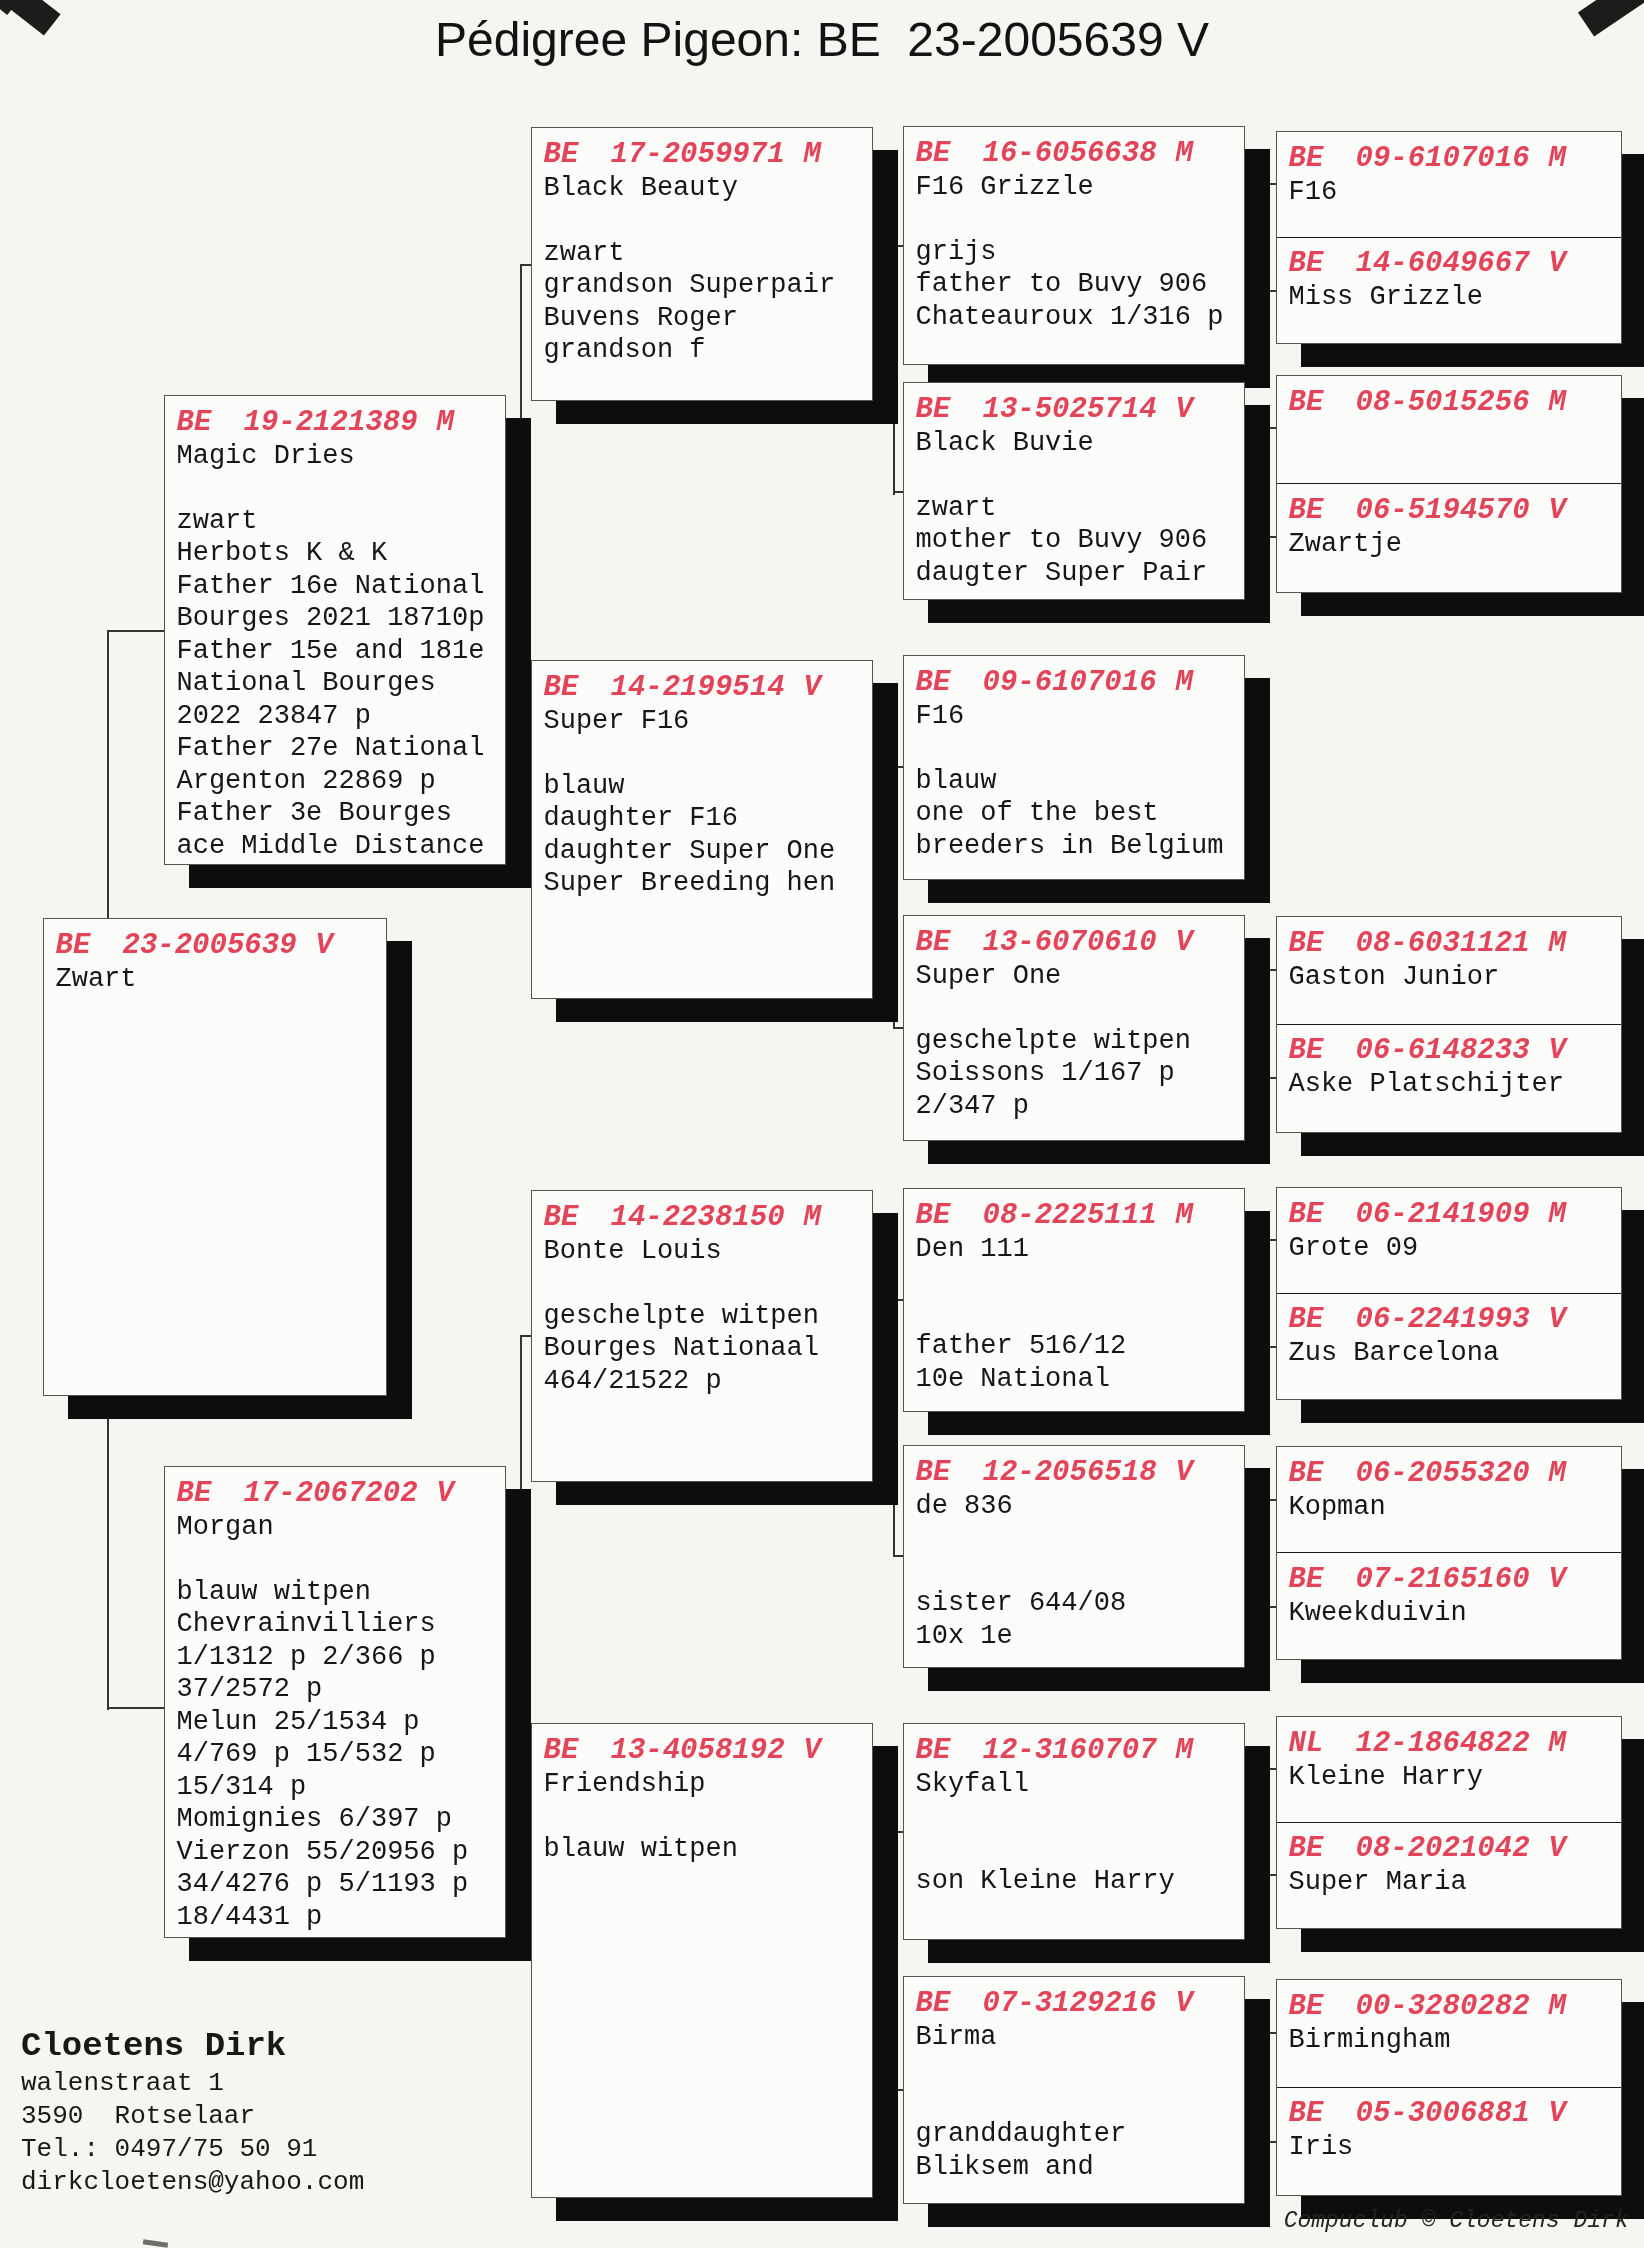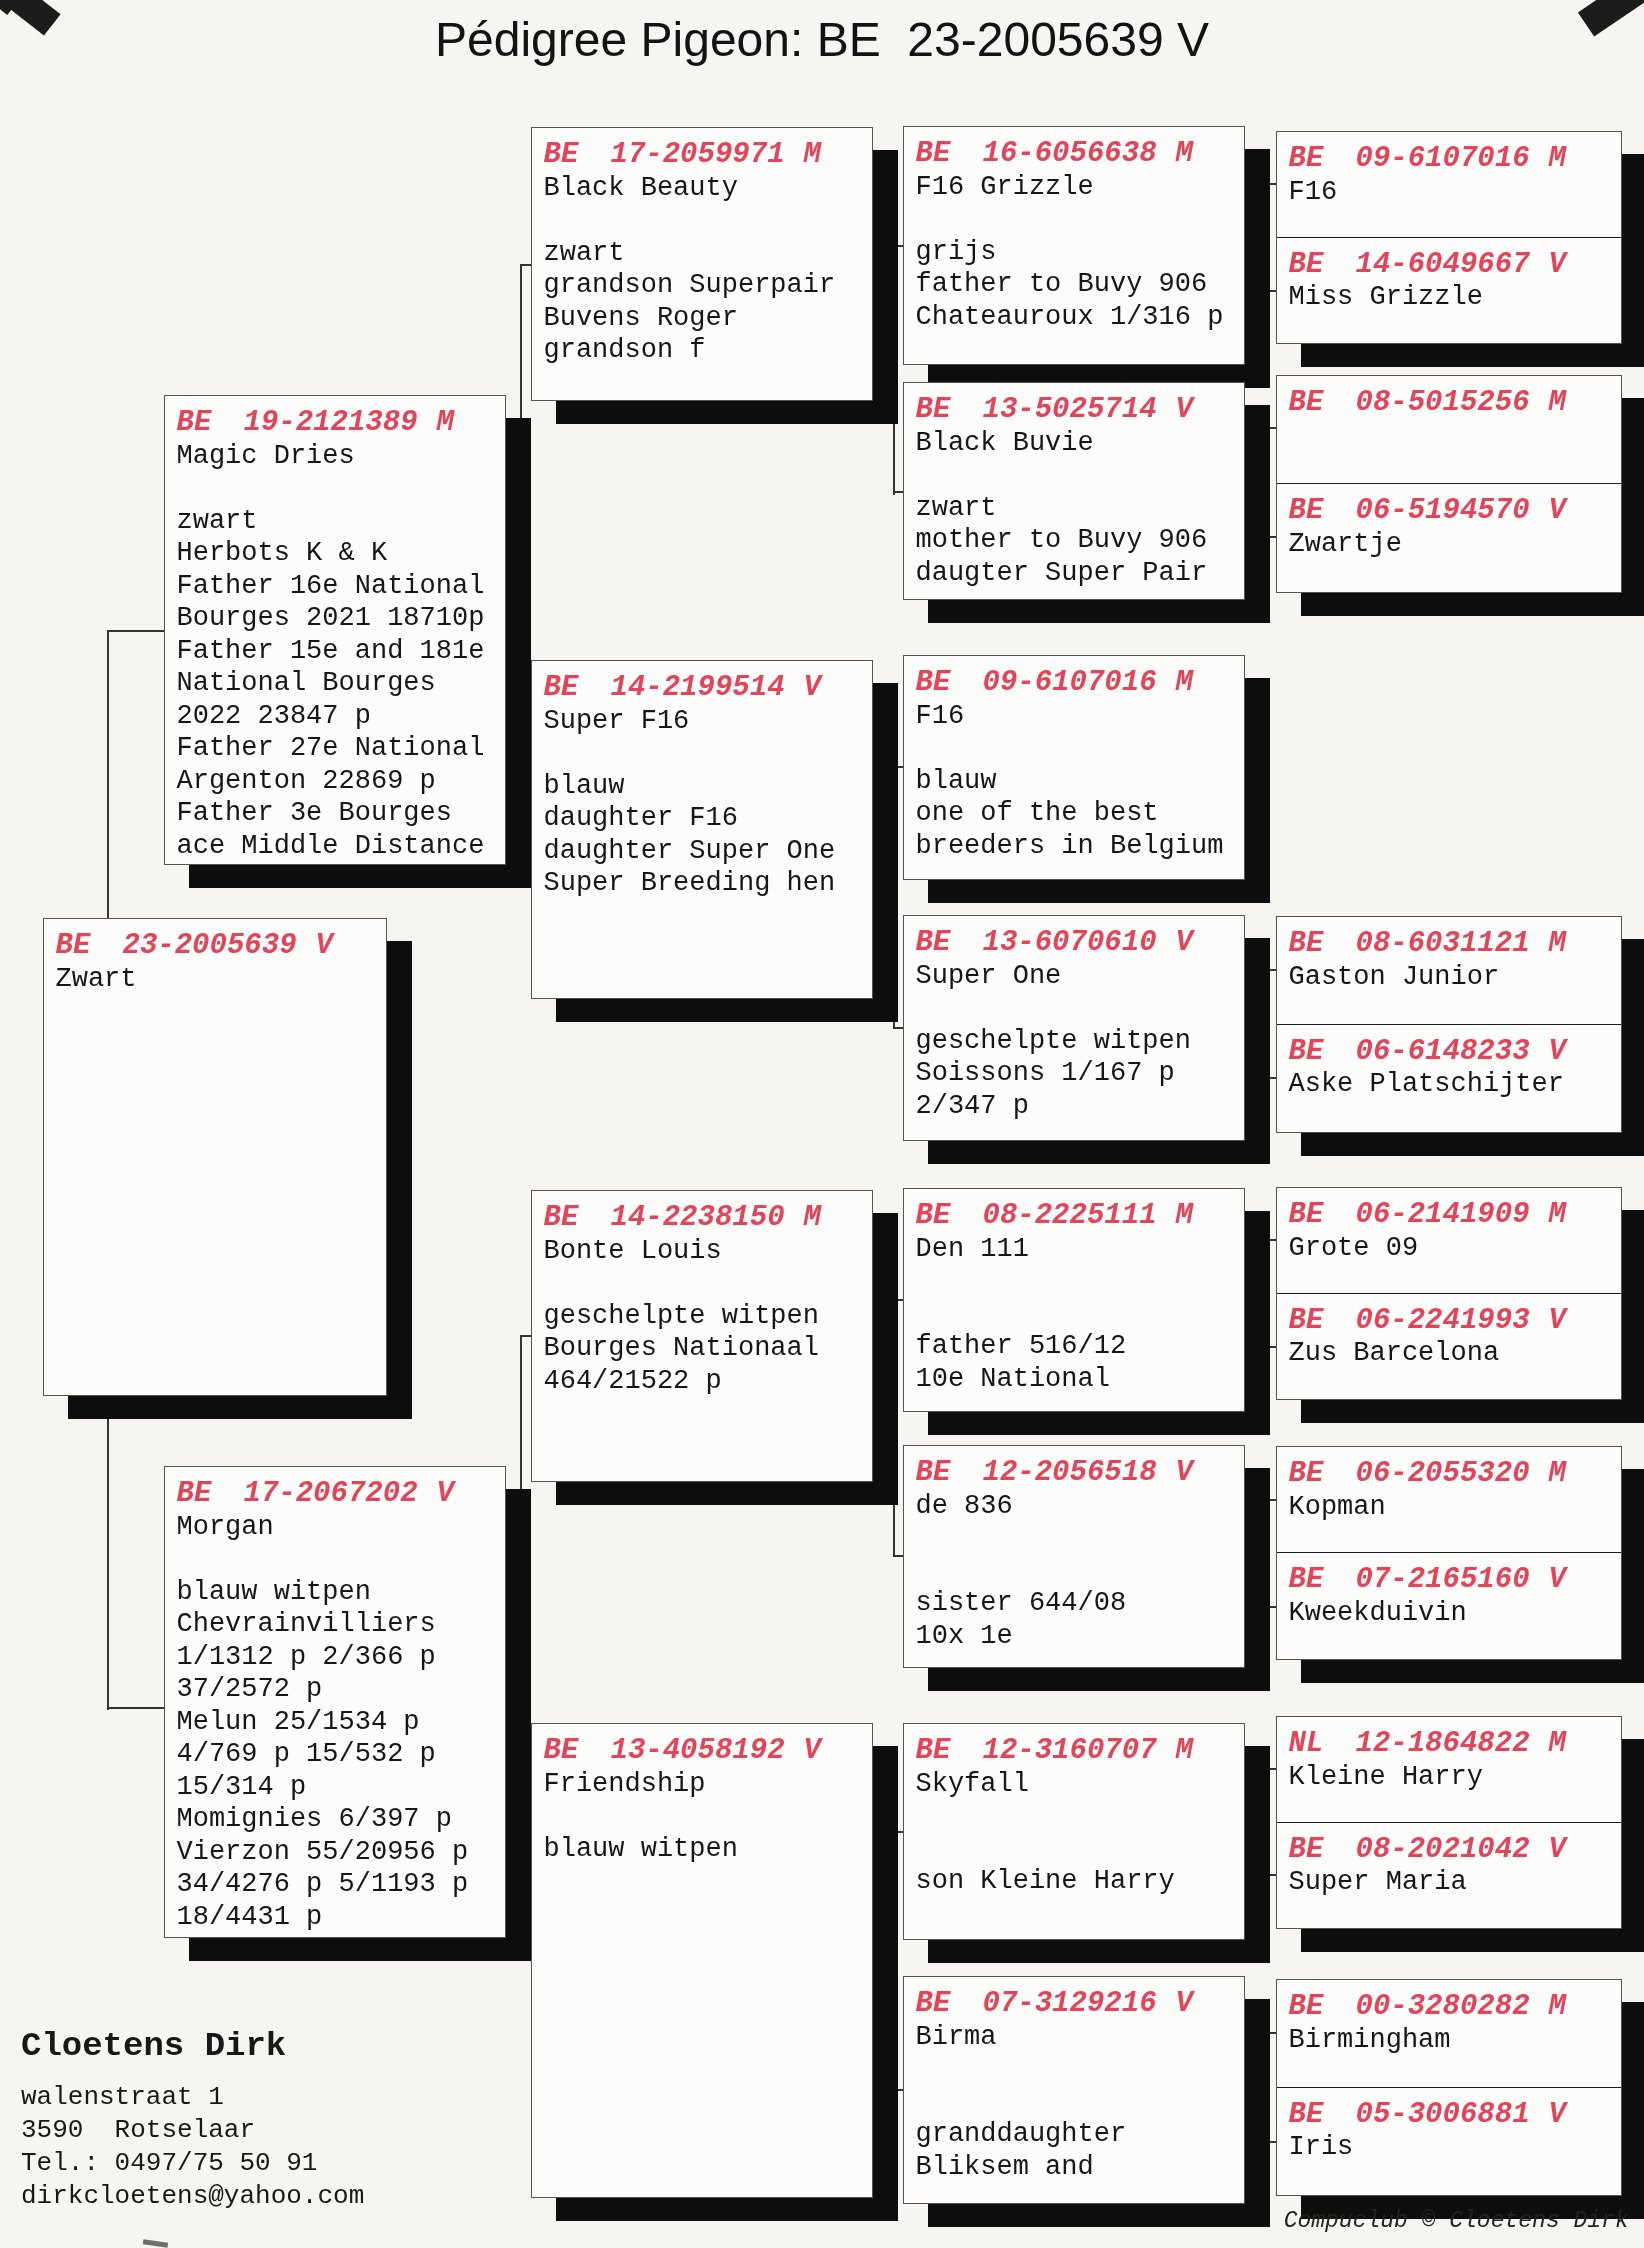--- a/index.html
+++ b/index.html
@@ -18,37 +18,37 @@
     font-size:48px;color:#131313;white-space:pre;
   }
   #tree{position:absolute;inset:0;}
   .pbox{
     position:absolute;box-sizing:border-box;
     background:#fcfcfa;
     border:1.9px solid #55544f;
     box-shadow:25px 23px 0 #0d0d0d;
   }
   .box-header{
-    display:flex;align-items:center;
+    display:flex;align-items:flex-start;
     padding:9.6px 0 0 11.5px;height:34px;
     font-size:29px;font-weight:bold;font-style:italic;
     color:var(--ring-red,#e2455a);white-space:pre;
   }
   .box-header .cc{width:67px;flex:0 0 auto;}
   .box-header .sex{margin-left:19px;}
   .box-name,.box-line{
     padding-left:11.5px;height:32.5px;line-height:32.5px;
     font-size:27px;white-space:pre;color:#161614;
   }
   .pair-half{position:absolute;left:0;width:100%;height:50%;box-sizing:border-box;}
   .pair-half.top{top:0;border-bottom:1.9px solid #1d1d1b;}
   .pair-half.bottom{bottom:0;}
   .cline{position:absolute;background:#343431;}
   .contact{position:absolute;left:21px;top:2025px;}
-  .contact-name{font-size:34px;font-weight:bold;line-height:42px;margin-bottom:14px;white-space:pre;}
+  .contact-name{font-size:34px;font-weight:bold;line-height:42px;margin-bottom:0;white-space:pre;}
   .contact-line{font-size:26px;line-height:33px;white-space:pre;}
   .credit{
     position:absolute;right:15.3px;top:2208px;
     font-size:23px;font-style:italic;color:#23231f;white-space:pre;
   }
   .smudge{position:absolute;background:#1c1c1a;}
   .smudge.tl{left:-13.4px;top:-11.5px;width:73px;height:27px;transform:rotate(38deg);}
   .smudge.tl2{left:-19px;top:-19px;width:38px;height:25px;transform:rotate(38deg);}
   .smudge.tr{right:-17px;top:-13.4px;width:82px;height:29px;transform:rotate(-34deg);}
   .smudge.bl{left:143px;top:2241px;width:25px;height:4.8px;background:#6f6f6a;transform:rotate(8deg);}

